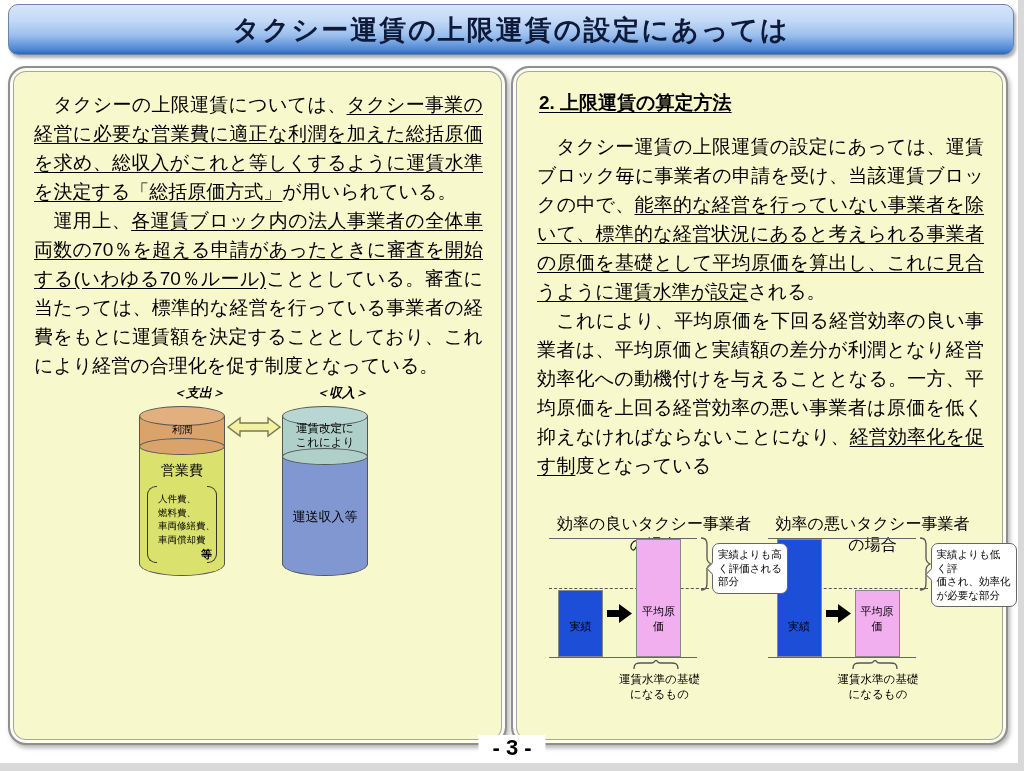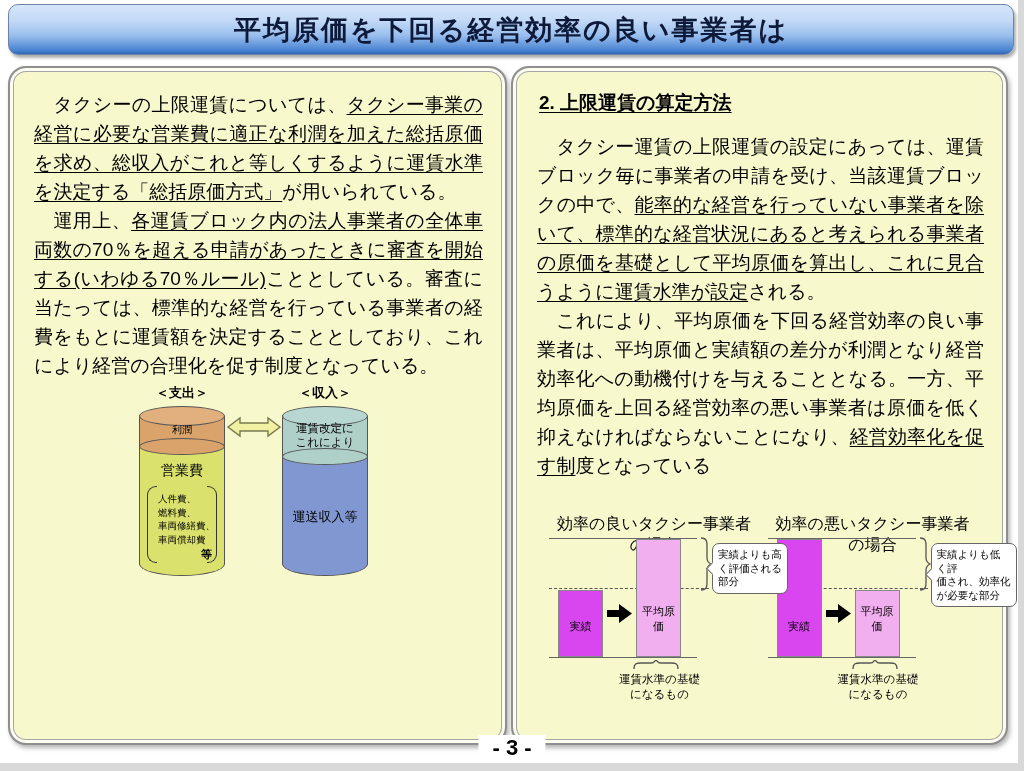--- a/index.html
+++ b/index.html
@@ -28,21 +28,21 @@
   .panel-inner { padding:22px 22px 0 24px; }
   h2.sec-head {
     font-size:19px; font-weight:bold; margin:0 0 16px 2px;
     text-decoration:underline; text-underline-offset:3px;
   }
   p.body-text { font-size:19px; line-height:29px; margin:0; text-align:justify; }
   .u { text-decoration:underline; text-underline-offset:3px; }
   .diagram-caption { font-size:17px; font-weight:bold; margin:18px 0 0 0; }
   
   .cyl-diagram { position:relative; height:212px; margin-top:4px; }
-  .flow-label { position:absolute; top:0; width:86px; text-align:center; font-size:13px; font-weight:600; }
+  .flow-label { position:absolute; top:0; width:86px; text-align:right; font-size:13px; font-weight:600;font-style:italic; }
   .lbl-expense { left:105px; }
   .lbl-income  { left:248px; }
   .cylinder { position:absolute; top:22px; width:86px; height:170px; }
   .cyl-exp { left:105px; }
   .cyl-inc { left:248px; }
   .cyl-cap { position:absolute; left:0; top:0; width:100%; height:20px; border-radius:50%;
              border:1.6px solid #555; box-sizing:border-box; z-index:3; }
   .cyl-exp .cyl-cap { background:#E2B07E; }
   .cyl-inc .cyl-cap { background:#B9D7D2; }
   .cyl-band { position:absolute; left:0; top:10px; width:100%; box-sizing:border-box;
@@ -71,21 +71,21 @@
   .etc-label { position:absolute; right:5px; bottom:1px; font-size:11px; font-weight:bold; }
   .double-arrow { position:absolute; left:193px; top:32px; }
   
   .charts-row { position:relative; display:flex; margin:34px 0 0 10px; }
   .mini-chart { position:relative; width:237px; height:200px; }
   .chart-title { width:210px; text-align:center; font-size:16px; margin:0 0 0 2px; }
   .plot { position:absolute; left:2px; top:24px; width:148px; height:118px;
           border-top:1.5px solid #666; border-bottom:1.5px solid #666; }
   .dash-line { position:absolute; left:0; top:49px; width:160px; border-top:1.6px dashed #555; }
   .bar { position:absolute; bottom:0; width:45px; box-sizing:border-box; border:1.5px solid #888; }
-  .bar-actual { left:9px;  background:#d946ef; }
+  .bar-actual { left:9px;  background:#1d4ed8; }
   .bar-avg    { left:87px; background:#F2AFEF; }
   .bar-label { position:absolute; bottom:22px; width:100%; text-align:center; font-size:11px; }
   .black-arrow { position:absolute; left:58px; bottom:34px; }
   .vbrace { position:absolute; left:150px; top:-2px; }
   .callout { position:absolute; left:163px; top:4px; width:max-content; max-width:74px;
              background:#fff; border:1.2px solid #666; border-radius:7px; padding:4px 5px;
              font-size:10.5px; line-height:13.5px; white-space:pre-line; z-index:2; }
   .callout::before { content:""; position:absolute; left:-5px; top:42%; width:8px; height:8px;
              background:#fff; border-left:1.2px solid #666; border-bottom:1.2px solid #666;
              transform:rotate(45deg); }
@@ -95,21 +95,21 @@
   
   .page-number { position:absolute; left:50%; bottom:10px; transform:translateX(-50%);
                  background:#fff; padding:0 14px; font-size:22px; font-weight:bold; z-index:5; }
 </style>
 </head>
 <body>
 
 <div class="slide">
 
   <div class="title-bar">
-    <span class="title-text">平均原価を下回る経営効率の良い事業者は</span>
+    <span class="title-text">タクシー運賃の上限運賃の設定にあっては</span>
   </div>
 
   <div class="panel left">
     <div class="panel-inner">
       <p class="body-text"><span>　タクシーの上限運賃については、</span><span class="u">タクシー事業の経営に必要な営業費に適正な利潤を加えた総括原価を求め、総収入がこれと等しくするように運賃水準を決定する「総括原価方式」</span><span>が用いられている。</span></p>
       <p class="body-text"><span>　運用上、</span><span class="u">各運賃ブロック内の法人事業者の全体車両数の70％を超える申請があったときに審査を開始する(いわゆる70％ルール)</span><span>こととしている。審査に当たっては、標準的な経営を行っている事業者の経費をもとに運賃額を決定することとしており、これにより経営の合理化を促す制度となっている。</span></p>
 
       <div class="cyl-diagram">
         <div class="flow-label lbl-expense">＜支出＞</div>
         <div class="flow-label lbl-income">＜収入＞</div>

